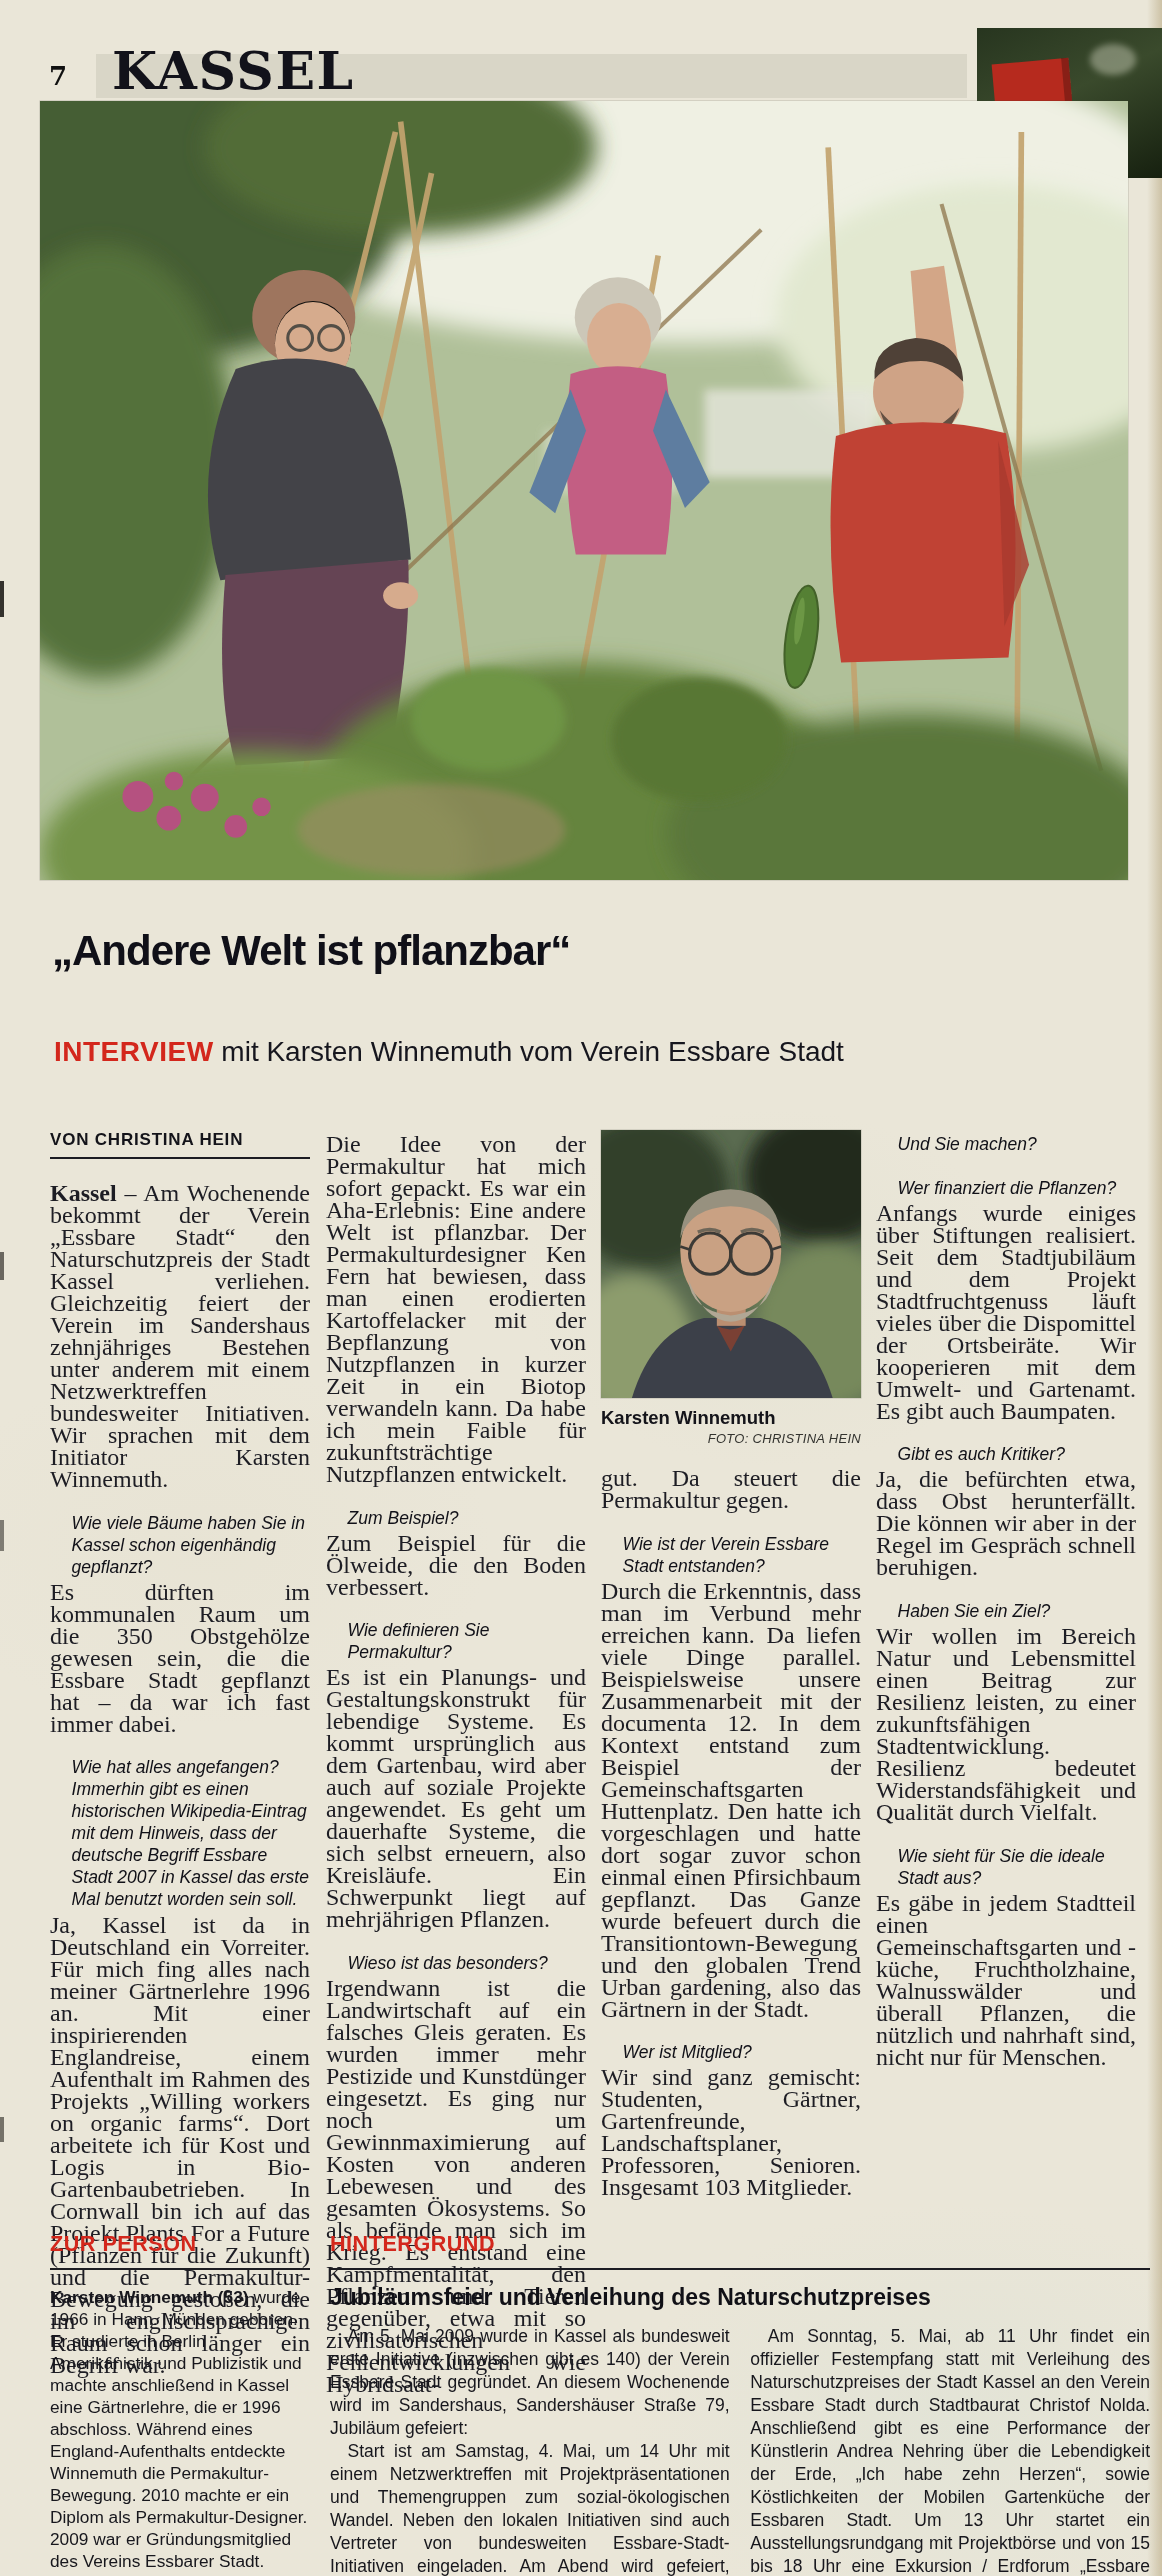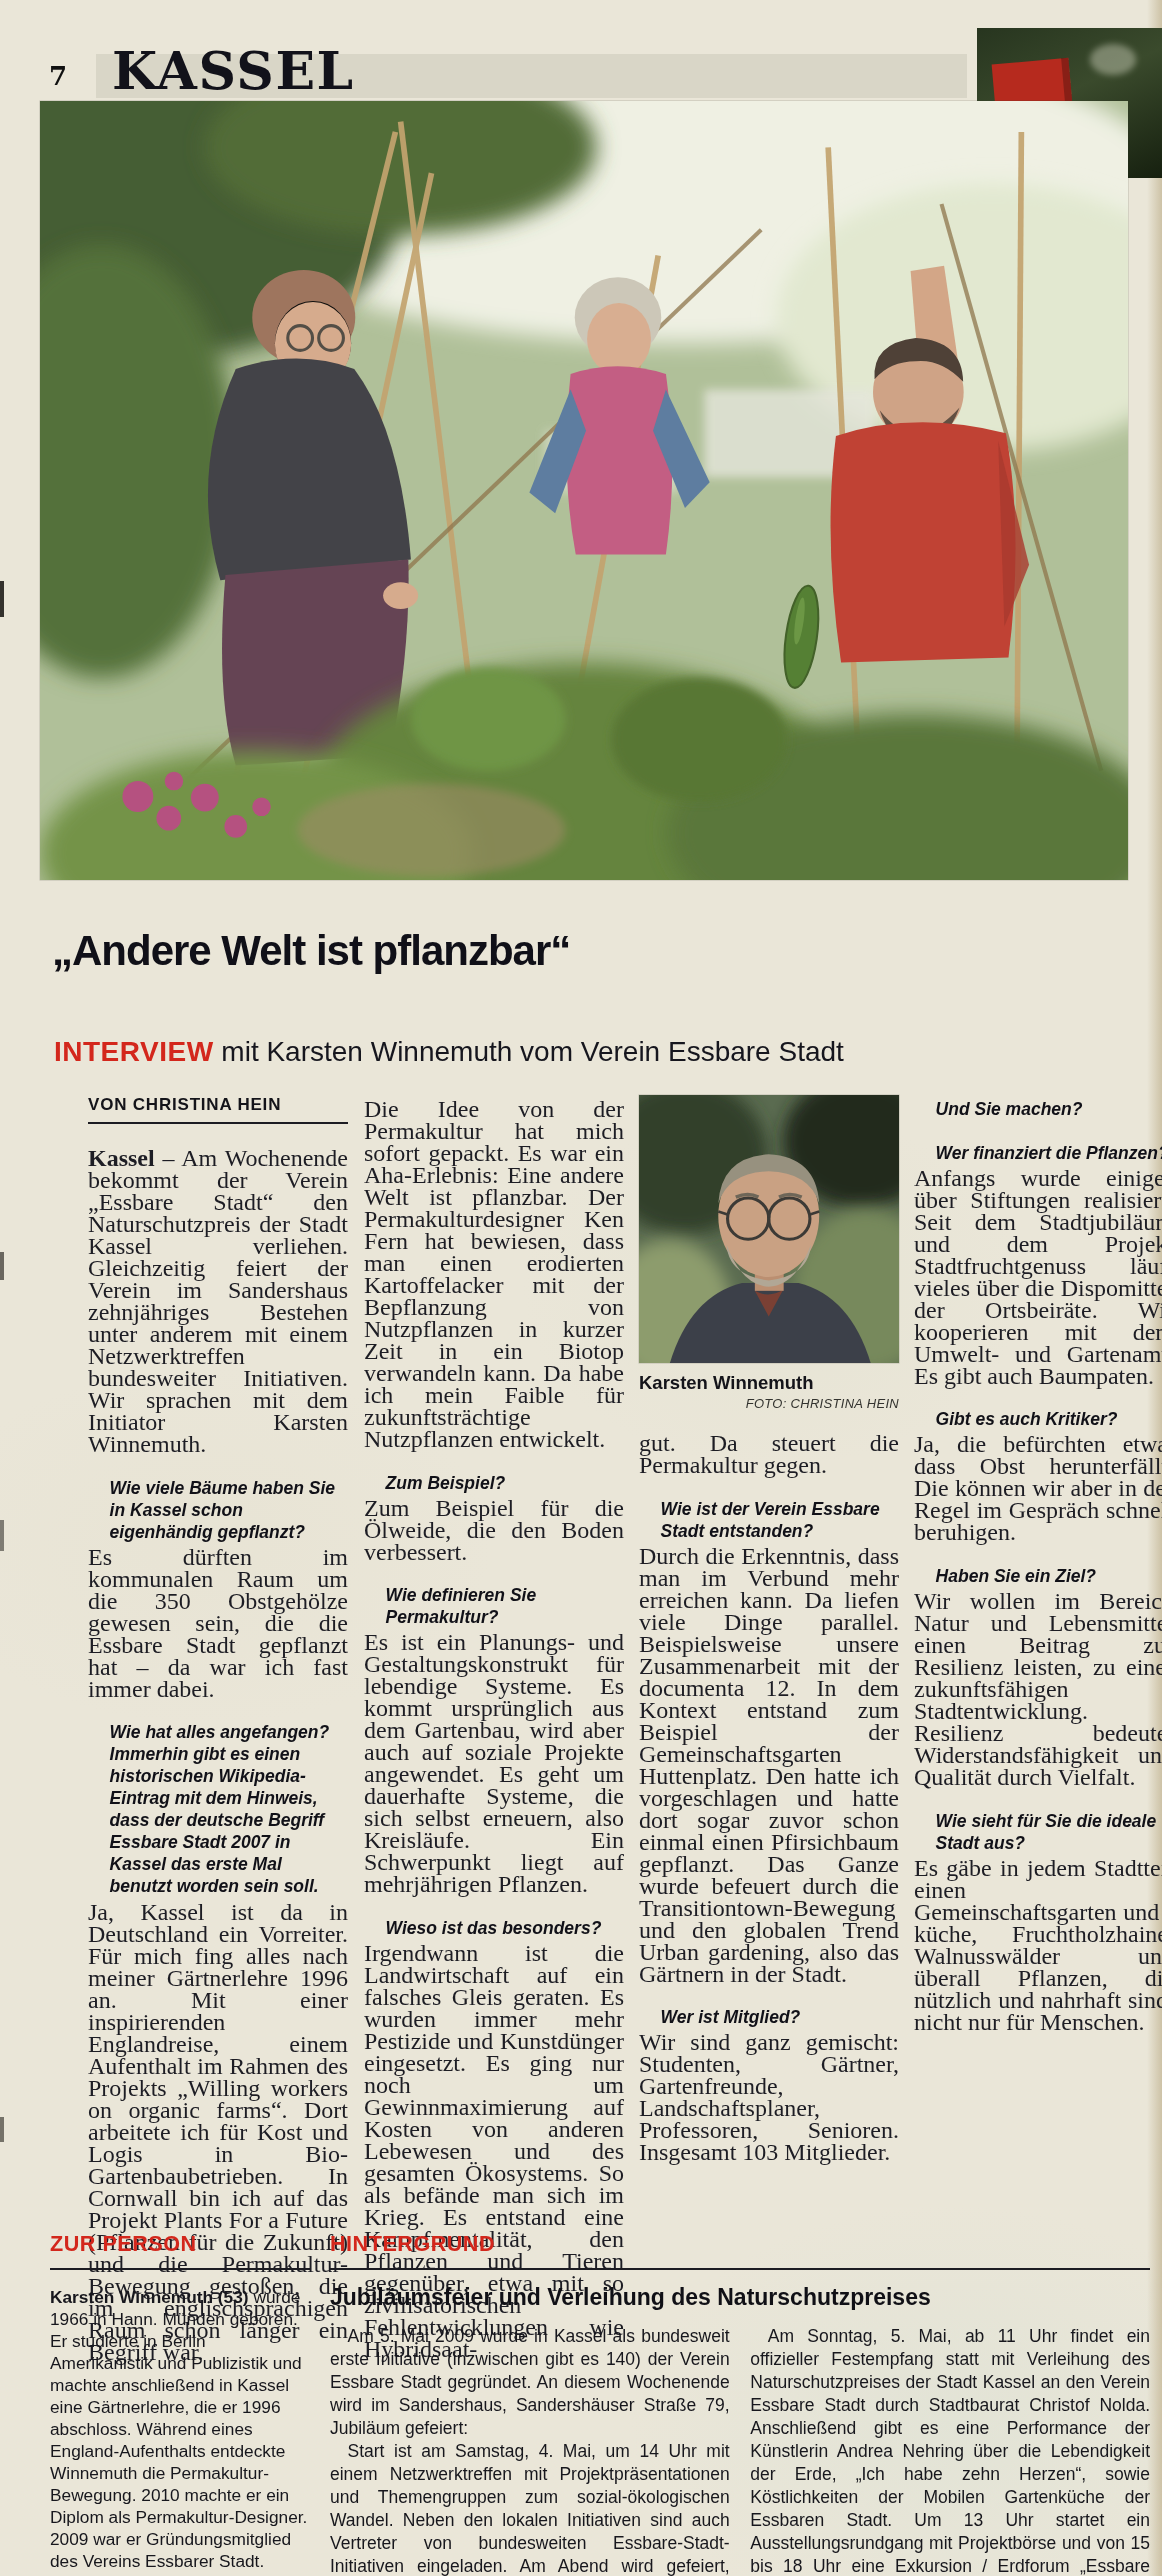--- a/index.html
+++ b/index.html
@@ -42,30 +42,30 @@
   .caption b{font-weight:bold;}
   .caption .credit{position:absolute;right:0;bottom:1px;font-size:12.4px;color:#3a3a38;letter-spacing:0.3px;}
 
   
   .headline{position:absolute;left:52px;top:927px;width:1087px;
     font-size:42px;font-weight:bold;letter-spacing:-1px;color:#101018;white-space:nowrap;}
   .kicker{position:absolute;left:54px;top:1036px;width:1082px;font-size:28px;color:#16161e;}
   .kicker .lbl{color:#d3271c;font-weight:bold;letter-spacing:0.5px;}
 
   
-  .col{position:absolute;top:1095px;width:260px;margin-left:38px;}
+  .col{position:absolute;top:1130px;width:260px;}
   .c1{left:50px;} .c2{left:326px;} .c3{left:601px;} .c4{left:876px;}
 
   .byline{font-size:17px;font-weight:bold;letter-spacing:0.8px;color:#14141a;
     padding-bottom:7.2px;border-bottom:2.1px solid #1c1c22;margin-bottom:23px;}
 
   p.ans,p.intro{font-family:"Liberation Serif",serif;font-size:24px;line-height:22px;
     text-align:justify;margin:0 0 2.1px 0;color:#1d1d24;}
   p.intro b{font-weight:bold;}
-  p.q{font-size:17.5px;line-height:22px;font-weight:bold;font-style:italic;
+  p.q{font-size:17.5px;line-height:22px;font-weight:normal;font-style:italic;
     margin:21.6px 0 3.1px 0;padding-left:21.6px;color:#111118;text-align:left;}
   .c2 p.first{margin-top:3.1px;}
 
   
   .portrait{width:260px;height:268px;background:#44523c;box-shadow:0 0 0 0.5px rgba(60,55,40,.25);}
   .portrait svg{display:block;width:100%;height:100%;}
   .portrait-cap{font-size:18.5px;font-weight:bold;margin:9.3px 0 2.1px 0;color:#14141a;}
   .portrait-credit{font-size:13px;color:#33332f;text-align:right;margin:0 0 20.6px 0;letter-spacing:0.3px;font-style:italic;}
 
   

